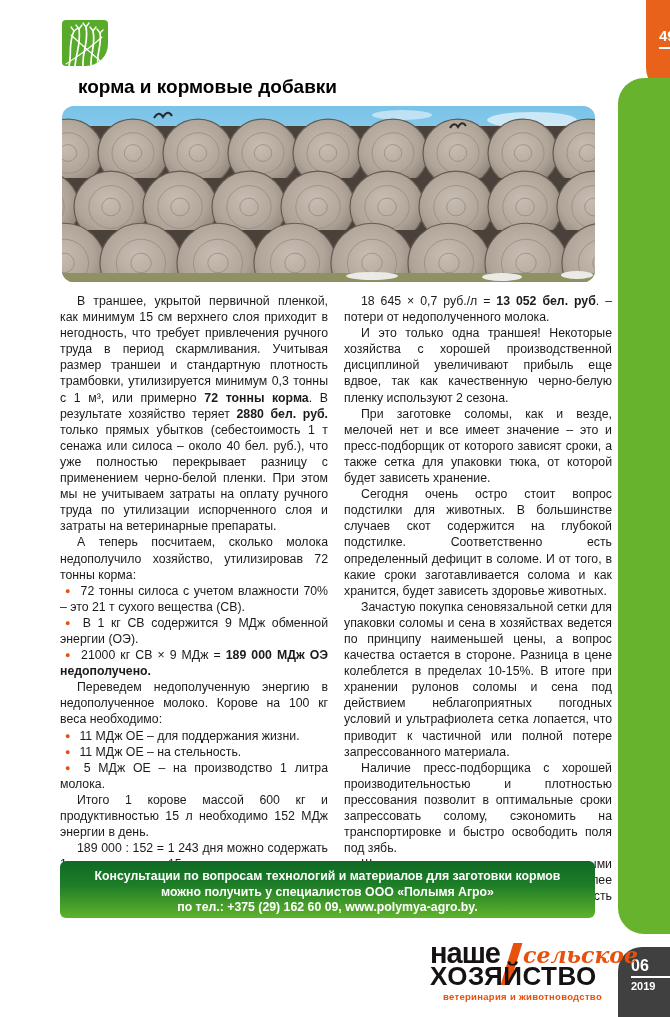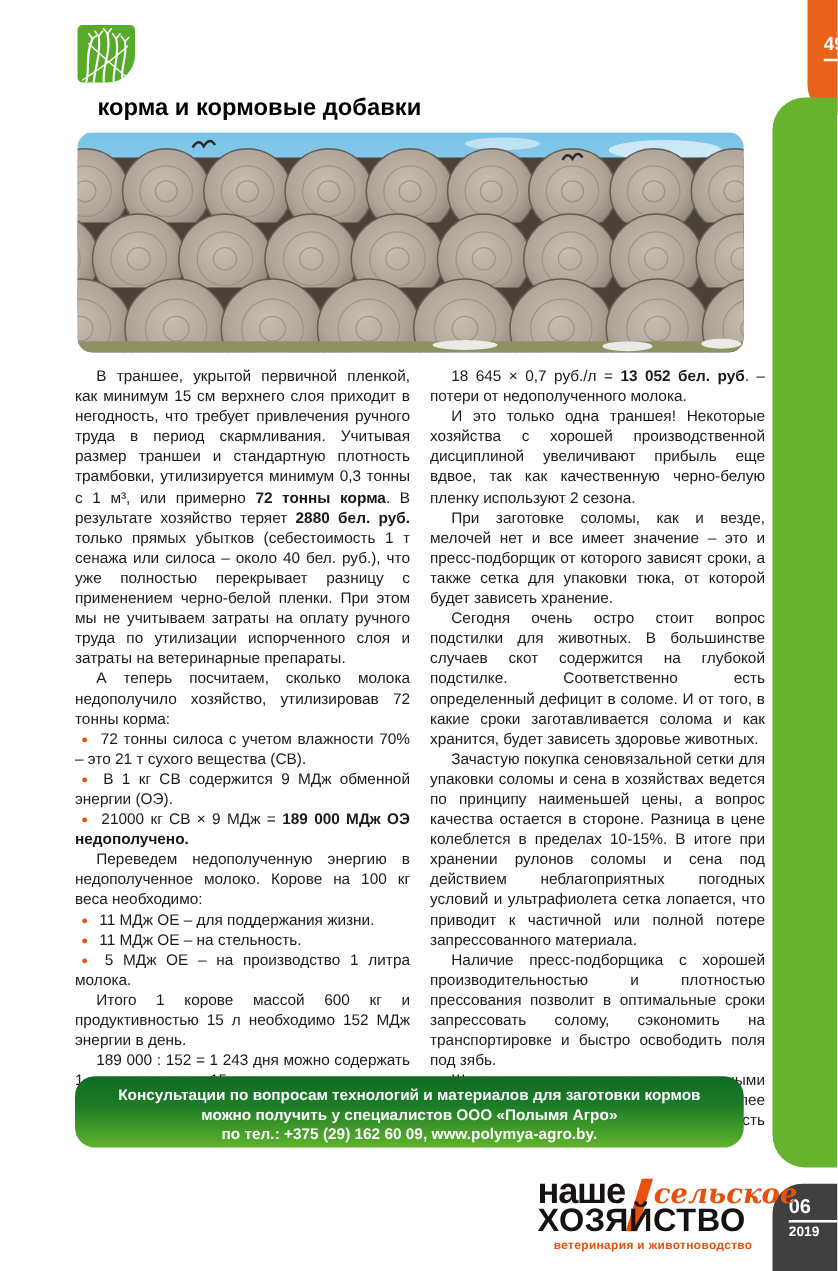--- a/index.html
+++ b/index.html
@@ -51,21 +51,21 @@
   .col-left{left:60px;}
   .col-right{left:344px;}
   .para{margin:0;}
   .para.indent{text-indent:17px;}
   .para .dot{color:#e5500f;font-size:9px;padding:0 9px 0 5px;vertical-align:1px;}
   .b{font-weight:bold;}
   .endmark{color:#e5500f;font-size:10px;font-weight:bold;padding-left:3px;}
   
   .banner{
     position:absolute;left:60px;top:861px;width:535px;height:57px;
-    border-radius:16px;box-sizing:border-box;padding-top:8px;
+    border-radius:6px;box-sizing:border-box;padding-top:8px;
     background:linear-gradient(180deg,#0f6a24 0%,#1d7d27 42%,#5fb32c 100%);
     color:#fff;font-weight:bold;font-size:12.3px;line-height:15.5px;text-align:center;
   }
   
   .brand{position:absolute;left:428px;top:941px;width:190px;height:64px;}
   .brand-top{position:absolute;left:2px;top:-4px;font-size:29px;font-weight:bold;color:#151211;letter-spacing:-1px;}
   .brand-flash{position:absolute;left:79px;top:2px;width:9px;height:42px;background:#e8500e;transform:skewX(-17deg);}
   .brand-script{
     position:absolute;left:95px;top:1px;font-family:"DejaVu Serif",serif;
     font-style:italic;font-weight:bold;color:#e8500e;font-size:22px;

